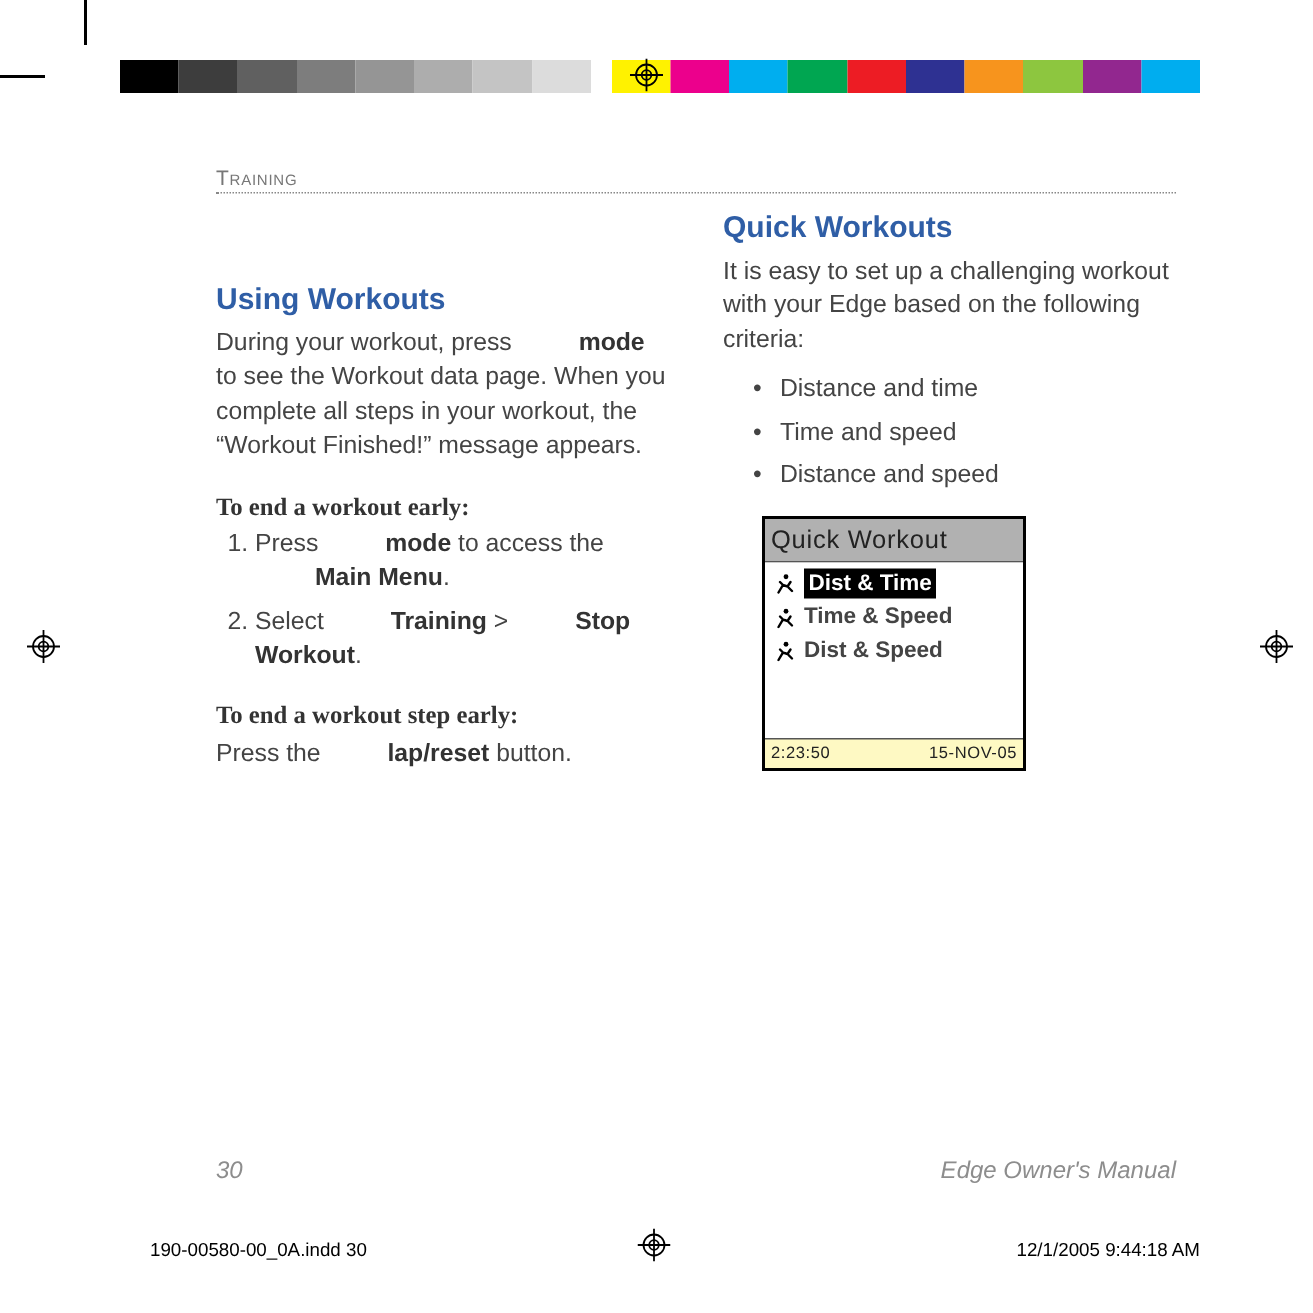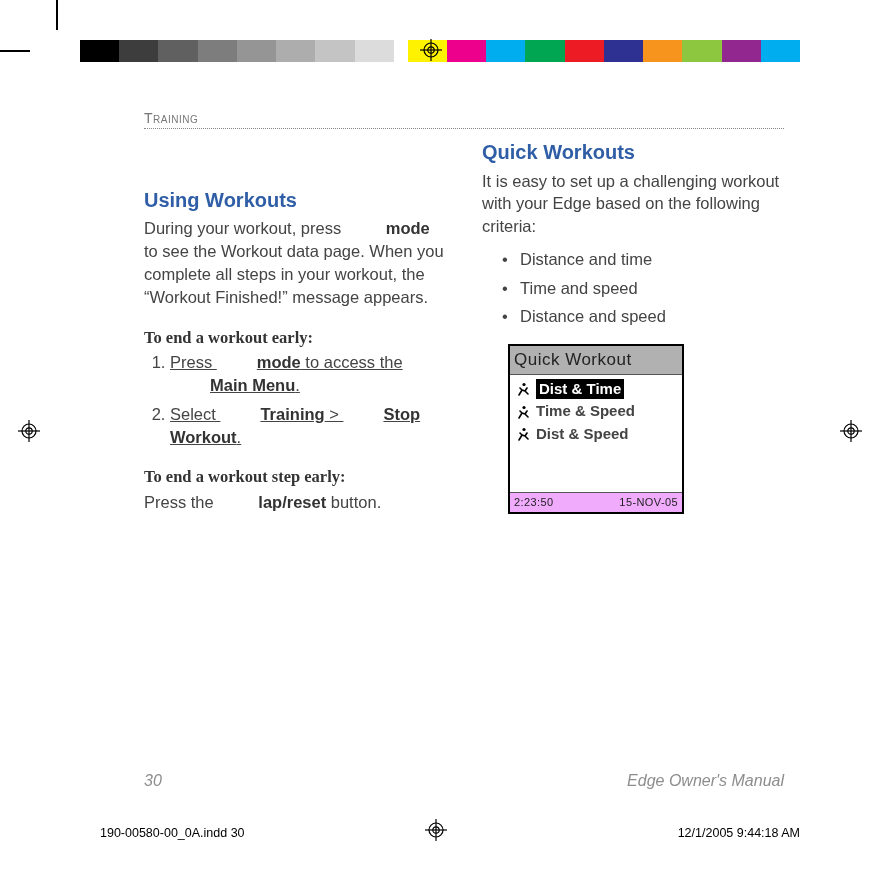--- a/index.html
+++ b/index.html
@@ -41,21 +41,21 @@
     border-bottom:1px dotted #888;
     padding-bottom:2px;
     margin-bottom:10px;
   }
   .cols { display:flex; gap:36px;align-items:flex-end; }
   .col { flex:1; font-size:16.5px; line-height:1.38; color:#444; }
   .h-blue { color:#2f5ea6; font-weight:bold; font-size:20px; margin-bottom:3px; }
   strong { color:#333; font-weight:bold;padding-left:40px; }
   .sub-head { font-weight:bold; color:#333; margin-top:18px; margin-bottom:2px;font-family:Liberation Serif, serif; }
   ol.steps { list-style:decimal; padding-left:26px; }
-  ol.steps li { margin-bottom:6px;text-decoration:underline; }
+  ol.steps li { margin-bottom:6px; }
   ul.bullets { list-style:none; padding-left:20px; margin-top:10px; }
   ul.bullets li { margin-bottom:6px; position:relative; padding-left:18px; }
   ul.bullets li::before { content:"•"; position:absolute; left:0; color:#444; }
 
   
   .device {
     width:176px;
     border:2px solid #000;
     margin-top:16px;
     margin-left:26px;
@@ -69,21 +69,21 @@
     color:#222;
     letter-spacing:.5px;
   }
   .device .body { background:#fff; padding:3px 3px 46px 3px; }
   .device .row { display:flex; align-items:center; gap:5px; padding:1px 2px; }
   .device .row .ic { width:16px; height:14px; position:relative; }
   .device .row .ic svg { width:16px; height:14px; display:block; }
   .device .row .txt { font-weight:bold; font-size:15px; letter-spacing:0px; font-family: Arial, sans-serif; }
   .device .row.sel .txt { background:#000; color:#fff; padding:0 3px; }
   .device .status {
-    background:#f0abfc;
+    background:#fef9c3;
     border-top:1px solid #555;
     display:flex; justify-content:space-between;
     font-size:11px;
     padding:2px 4px;
     color:#222;
     letter-spacing:.4px;
   }
 
   
   .page-footer {

